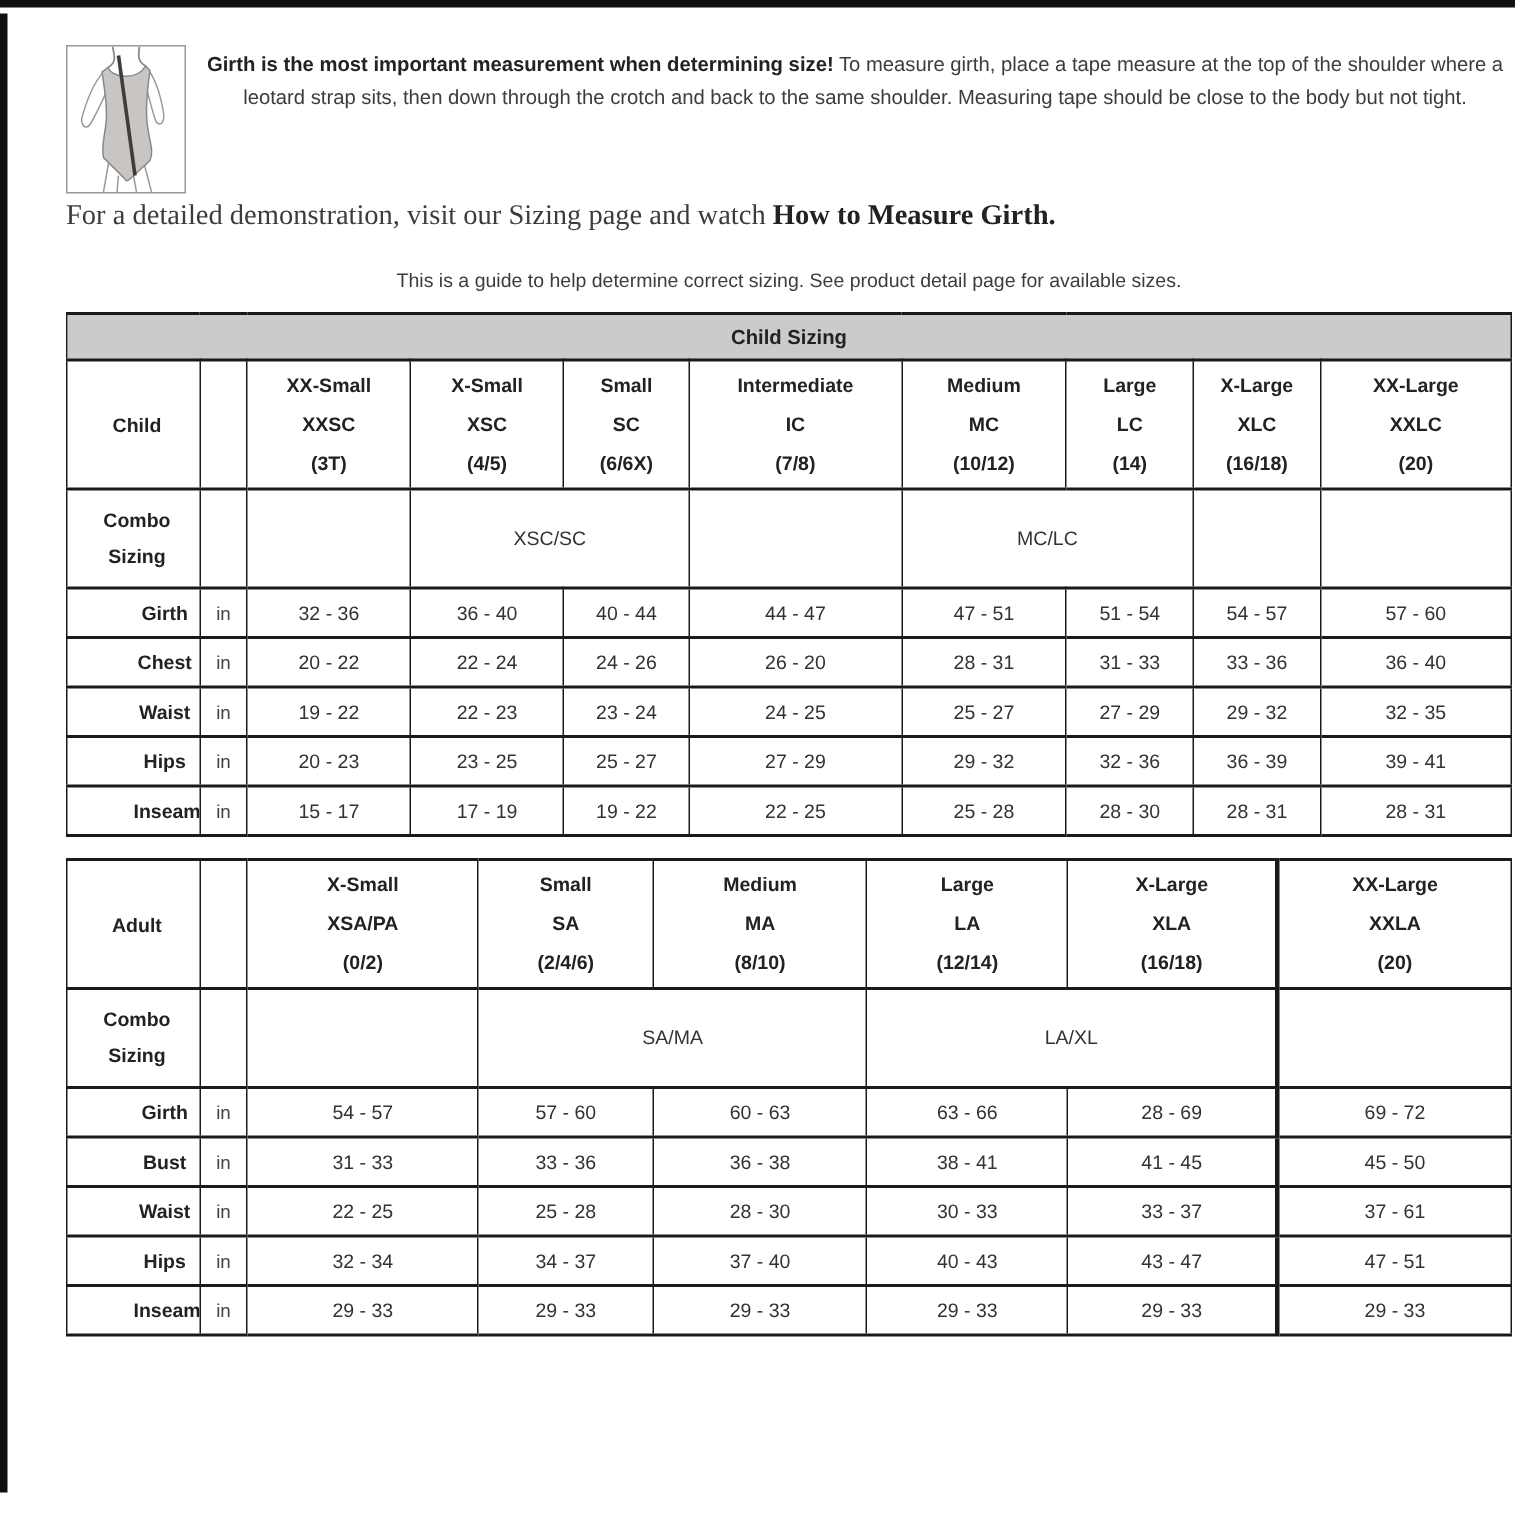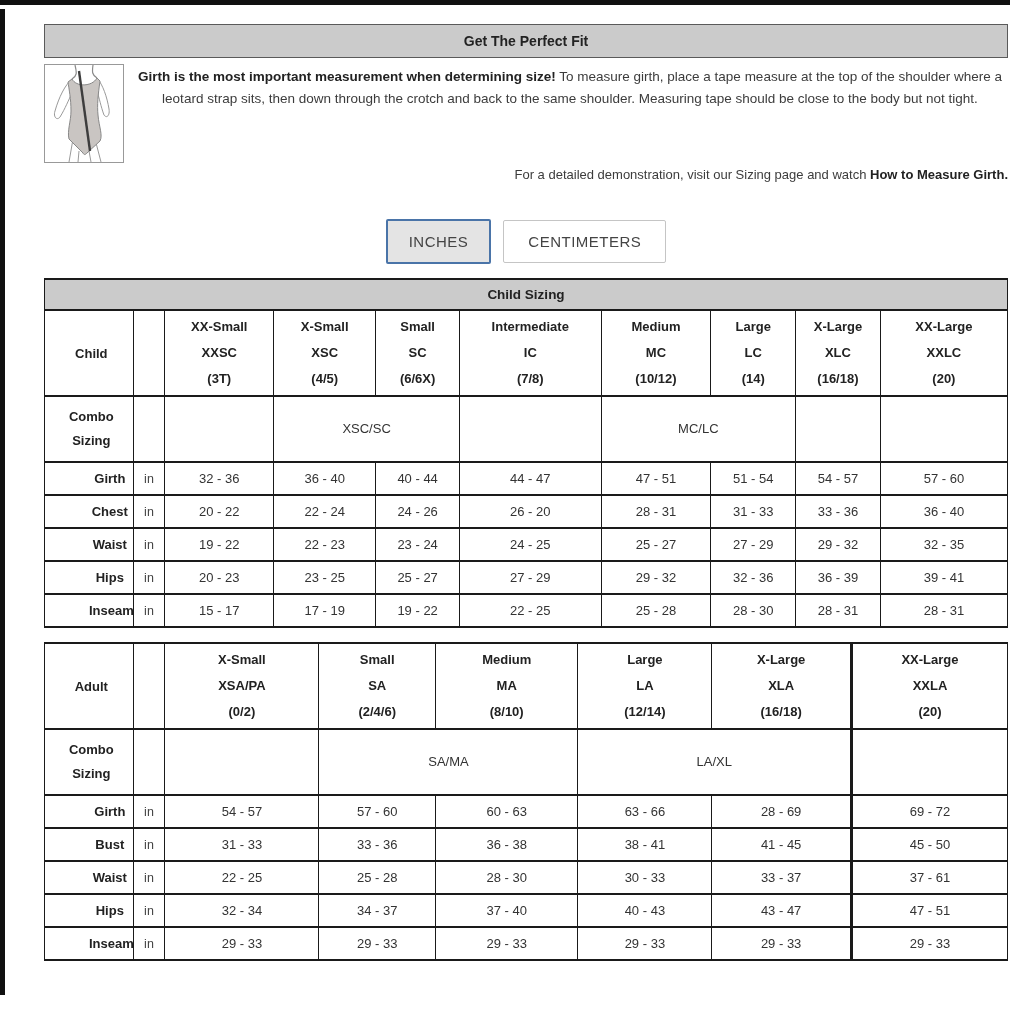--- a/index.html
+++ b/index.html
@@ -14,21 +14,21 @@
   .title-bar{
     background:#cbcbcb;border:1px solid #5a5a5a;text-align:center;
     font-weight:bold;font-size:14px;color:#222;padding:8px 0;
   }
 
   .intro-row{display:flex;align-items:flex-start;margin-top:6px;}
   .leotard-box{width:80px;height:99px;border:1px solid #999;background:#fff;flex:0 0 auto;box-sizing:border-box;}
   .intro-text{flex:1;text-align:center;font-size:13.5px;line-height:22px;color:#3c3c3c;margin:2px 0 0 8px;}
   .intro-text b{color:#222;}
 
-  .demo-line{text-align:right;font-size:13px;color:#3c3c3c;margin:4px 0 0;}
+  .demo-line{text-align:left;font-size:19px;color:#3c3c3c;margin:4px 0 0;font-family:Liberation Serif, serif;}
   .demo-line b{color:#222;}
 
   .unit-buttons{text-align:center;margin-top:37px;}
   .unit-btn{
     font-family:"Liberation Sans",sans-serif;font-size:15px;color:#444;
     letter-spacing:.5px;cursor:pointer;vertical-align:middle;border-radius:2px;
   }
   .unit-btn.selected{background:#e4e4e4;border:2px solid #4a74a8;padding:12px 21px;}
   .unit-btn.plain{background:#fff;border:1px solid #c5c5c5;padding:12px 24px;margin-left:12px;}
 
@@ -51,42 +51,39 @@
   table.adult .xxl{border-left-width:3px;}
 </style>
 </head>
 <body>
 
 <div class="screen-edge-top"></div>
 <div class="screen-edge-left"></div>
 
 <div class="content">
 
-  <div class="title-bar">Get The Perfect Fit</div>
 
   <div class="intro-row">
     <div class="leotard-box">
       <svg viewBox="0 0 78 97" width="78" height="97">
         <path d="M30 0 C32 8 32 11 27 14 M48 0 C47 7 47 10 52 13" fill="none" stroke="#8a8a8a" stroke-width="1.2"></path>
         <path d="M27 14 C20 20 14 32 10 46 C8 52 12 56 15 52 C20 44 24 34 27 28" fill="#fff" stroke="#9a9a9a" stroke-width="1"></path>
         <path d="M52 13 C58 20 62 32 64 44 C65 50 62 54 59 50 C56 42 54 32 52 26" fill="#fff" stroke="#9a9a9a" stroke-width="1"></path>
         <path d="M28 74 L24 97 M34 86 L33 97 M50 74 L56 97 M44 86 L46 97" fill="none" stroke="#9a9a9a" stroke-width="1"></path>
         <path d="M27 14 C31 22 47 22 52 13 L55 16 C53 30 52 40 53 50 C54 62 58 70 55 76 L42 88 C40 90 39 90 38 88 L24 74 C22 66 26 56 26 46 C26 34 24 24 23 17 Z" fill="#c9c5c2" stroke="#888" stroke-width="1"></path>
         <path d="M34 6 L45 86" stroke="#3d3d3d" stroke-width="2.4" fill="none"></path>
       </svg>
     </div>
     <p class="intro-text"><b>Girth is the most important measurement when determining size!</b><span> To measure girth, place a tape measure at the top of the shoulder where a leotard strap sits, then down through the crotch and back to the same shoulder. Measuring tape should be close to the body but not tight.</span></p>
   </div>
 
   <p class="demo-line"><span>For a detailed demonstration, visit our Sizing page and watch </span><b>How to Measure Girth.</b></p>
 
-  <div class="unit-buttons">
-    <button class="unit-btn selected">INCHES</button><button class="unit-btn plain">CENTIMETERS</button>
-  </div>
-
+
+  <p class="note">This is a guide to help determine correct sizing. See product detail page for available sizes.</p>
 
   <table class="size-table child">
     <colgroup>
       <col style="width:9.2%">
         <col style="width:3.3%">
         <col style="width:11.3%">
         <col style="width:10.6%">
         <col style="width:8.7%">
         <col style="width:14.7%">
         <col style="width:11.4%">

